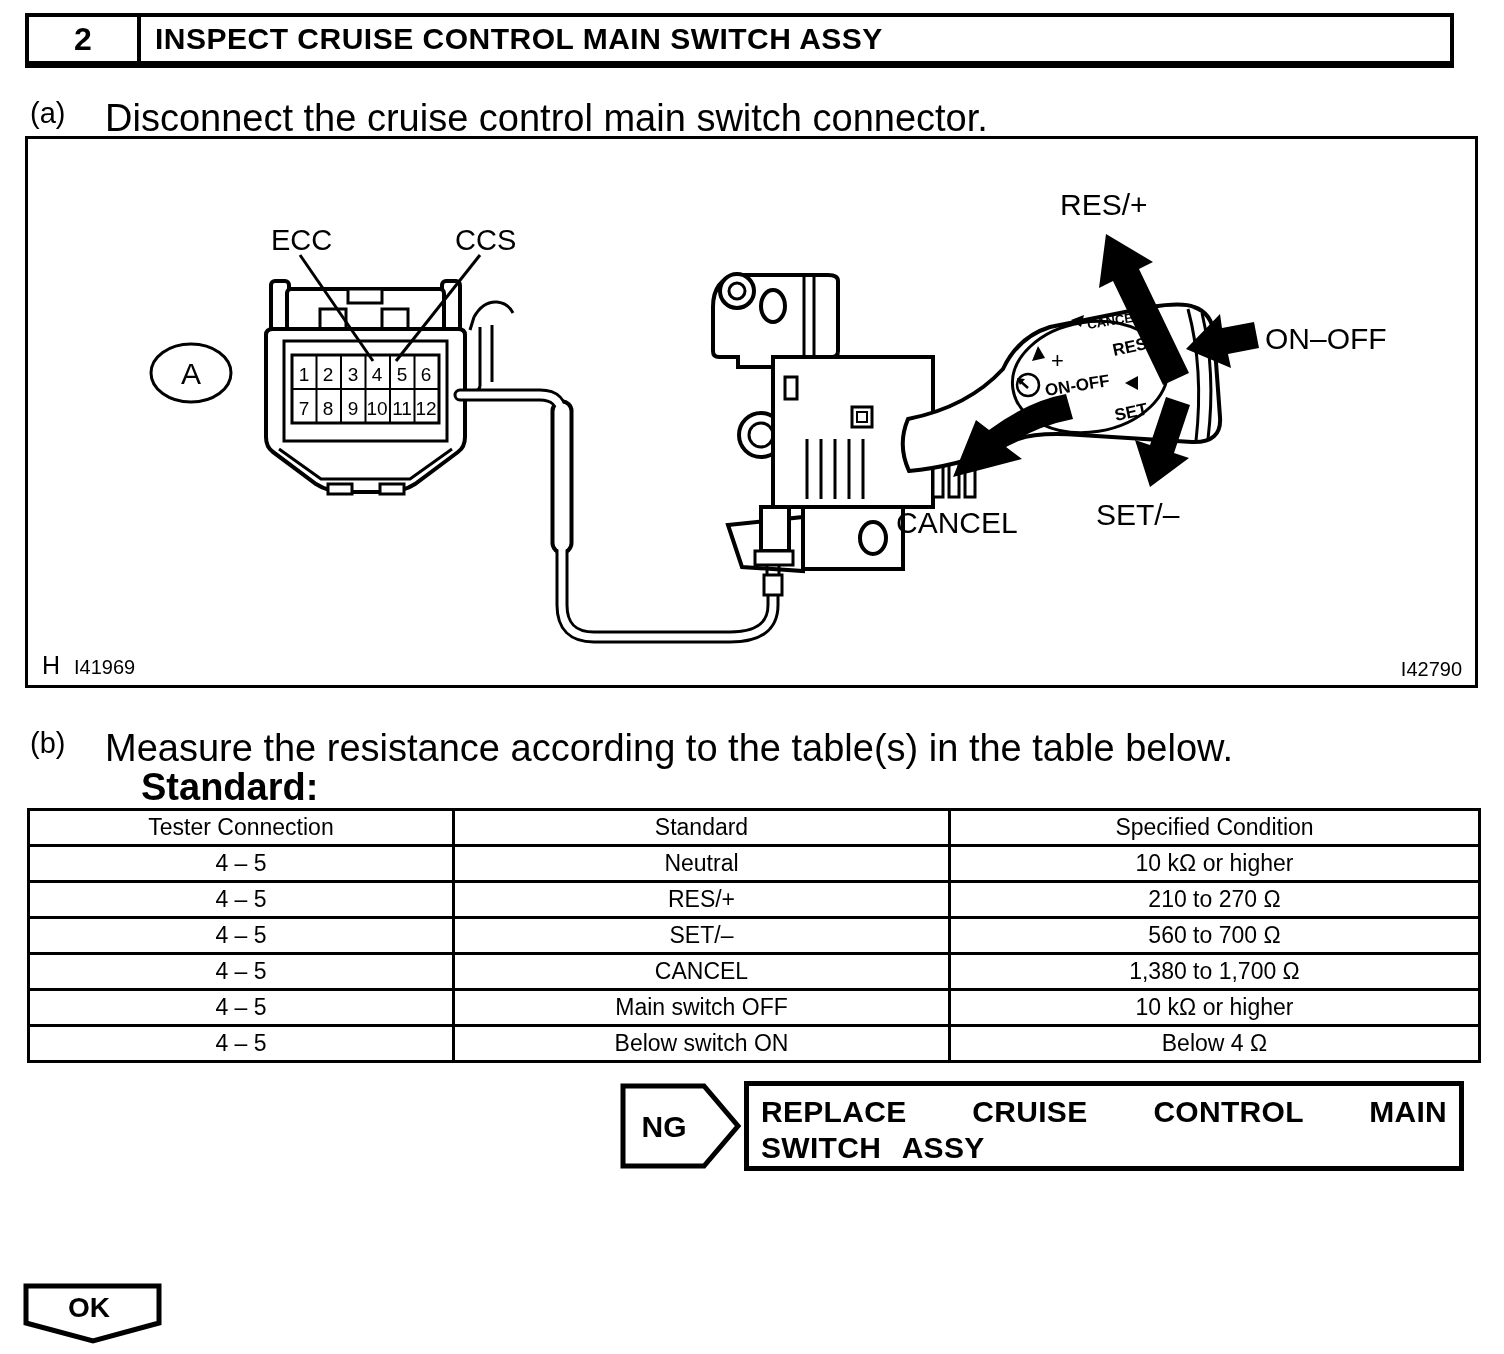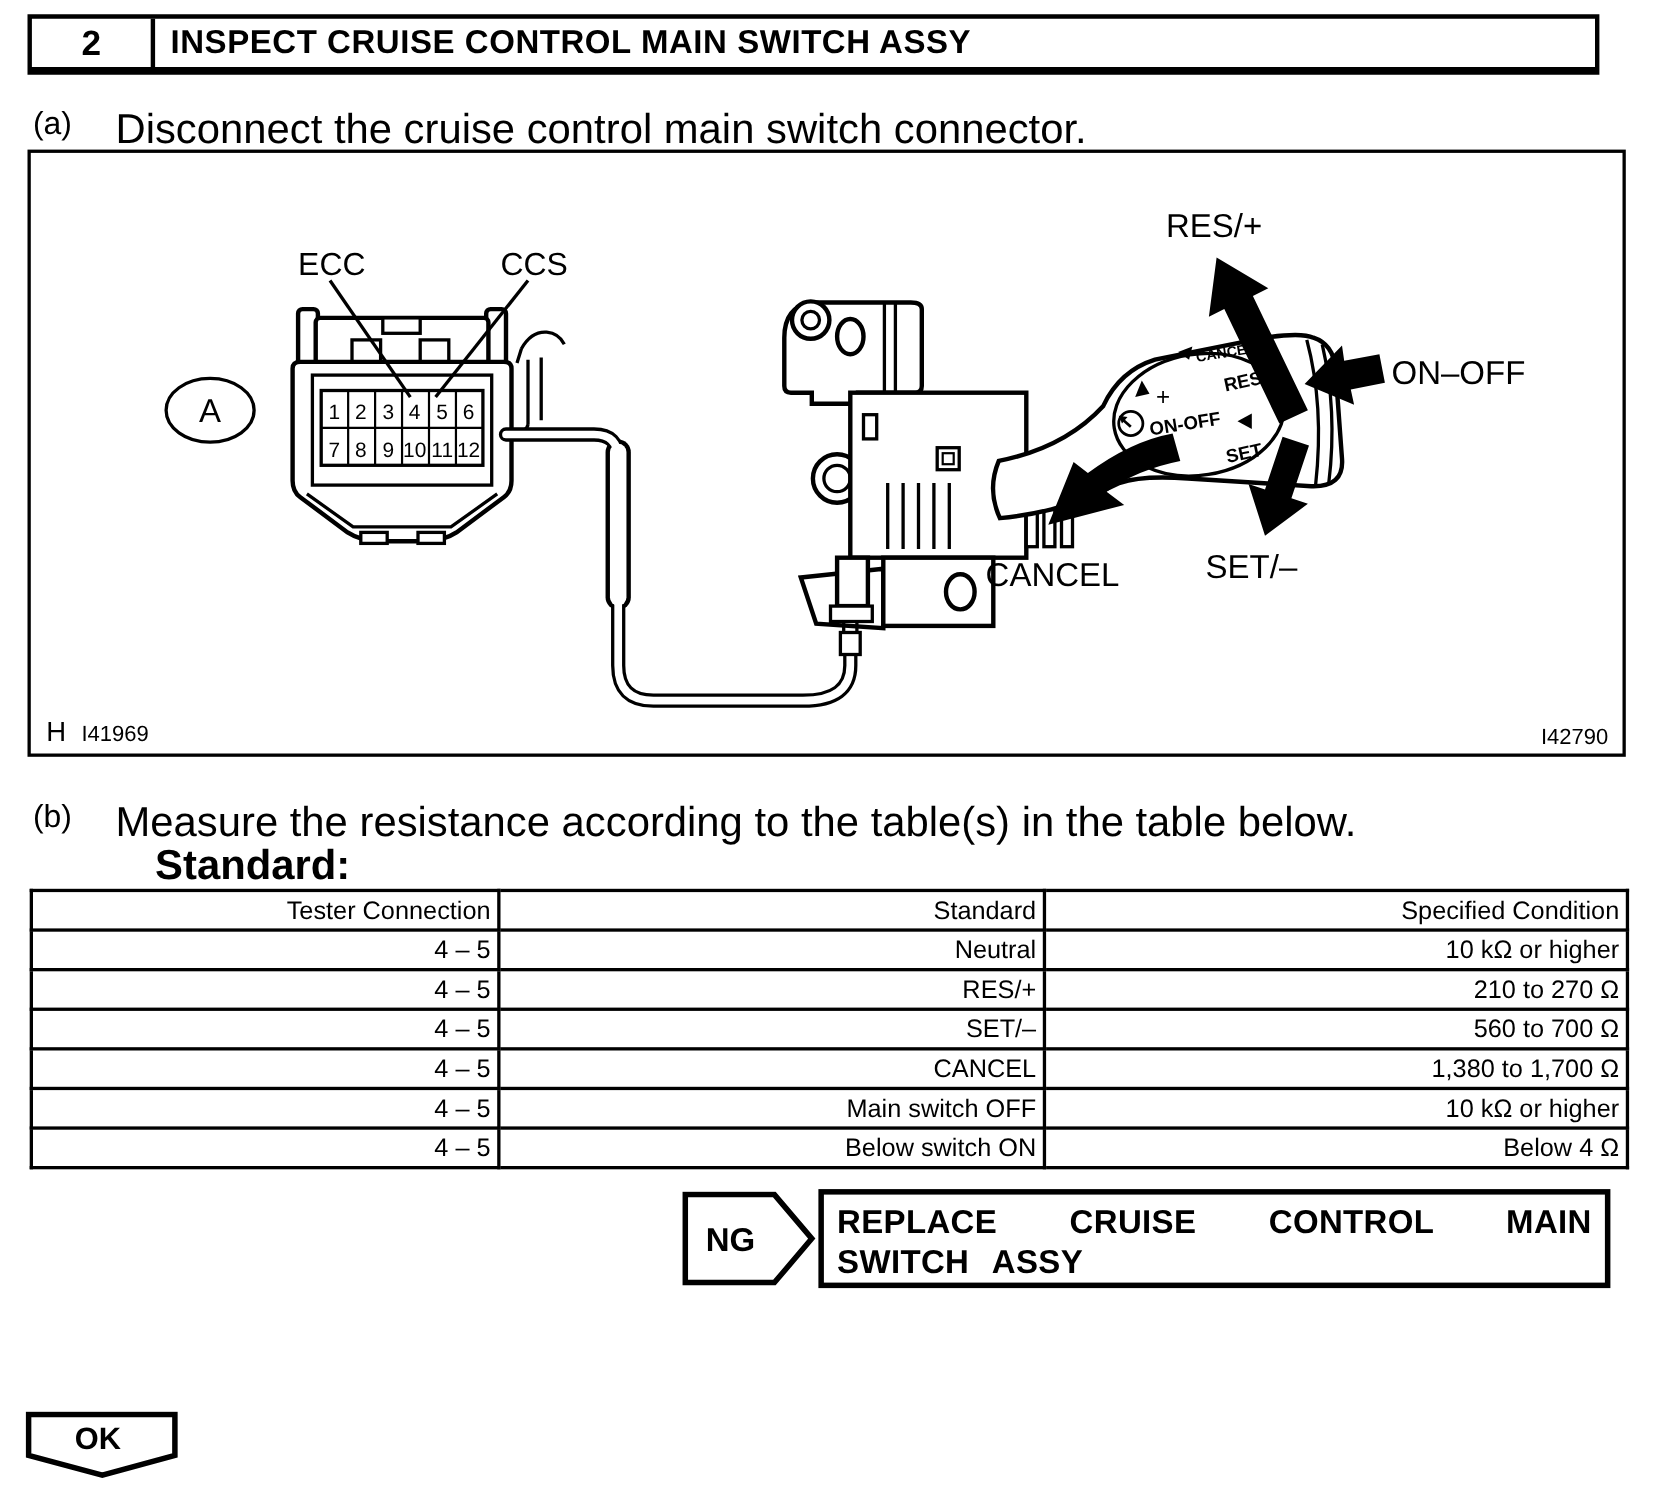--- a/index.html
+++ b/index.html
@@ -34,21 +34,21 @@
   }
   .figure-box svg { display:block; }
   svg text { fill:#000; stroke:none; font-family:"Liberation Sans", sans-serif; }
 
   
   .spec-table {
     position:absolute; left:27px; top:808px; width:1451px;
     border-collapse:collapse; table-layout:fixed;
   }
   .spec-table th, .spec-table td {
-    border:3px solid #000; text-align:right; vertical-align:middle;
+    border:3px solid #000; text-align:center; vertical-align:middle;
     font-size:23px; font-weight:normal; height:33px; padding:0 6px;
   }
 
   
   .ng-action-box {
     position:absolute; left:744px; top:1081px; width:686px; height:62px;
     border:5px solid #000; padding:8px 12px 10px 12px;
     font-weight:bold; font-size:30px; line-height:1.2;
     text-align:justify; word-spacing:13px; letter-spacing:0.3px;
   }

